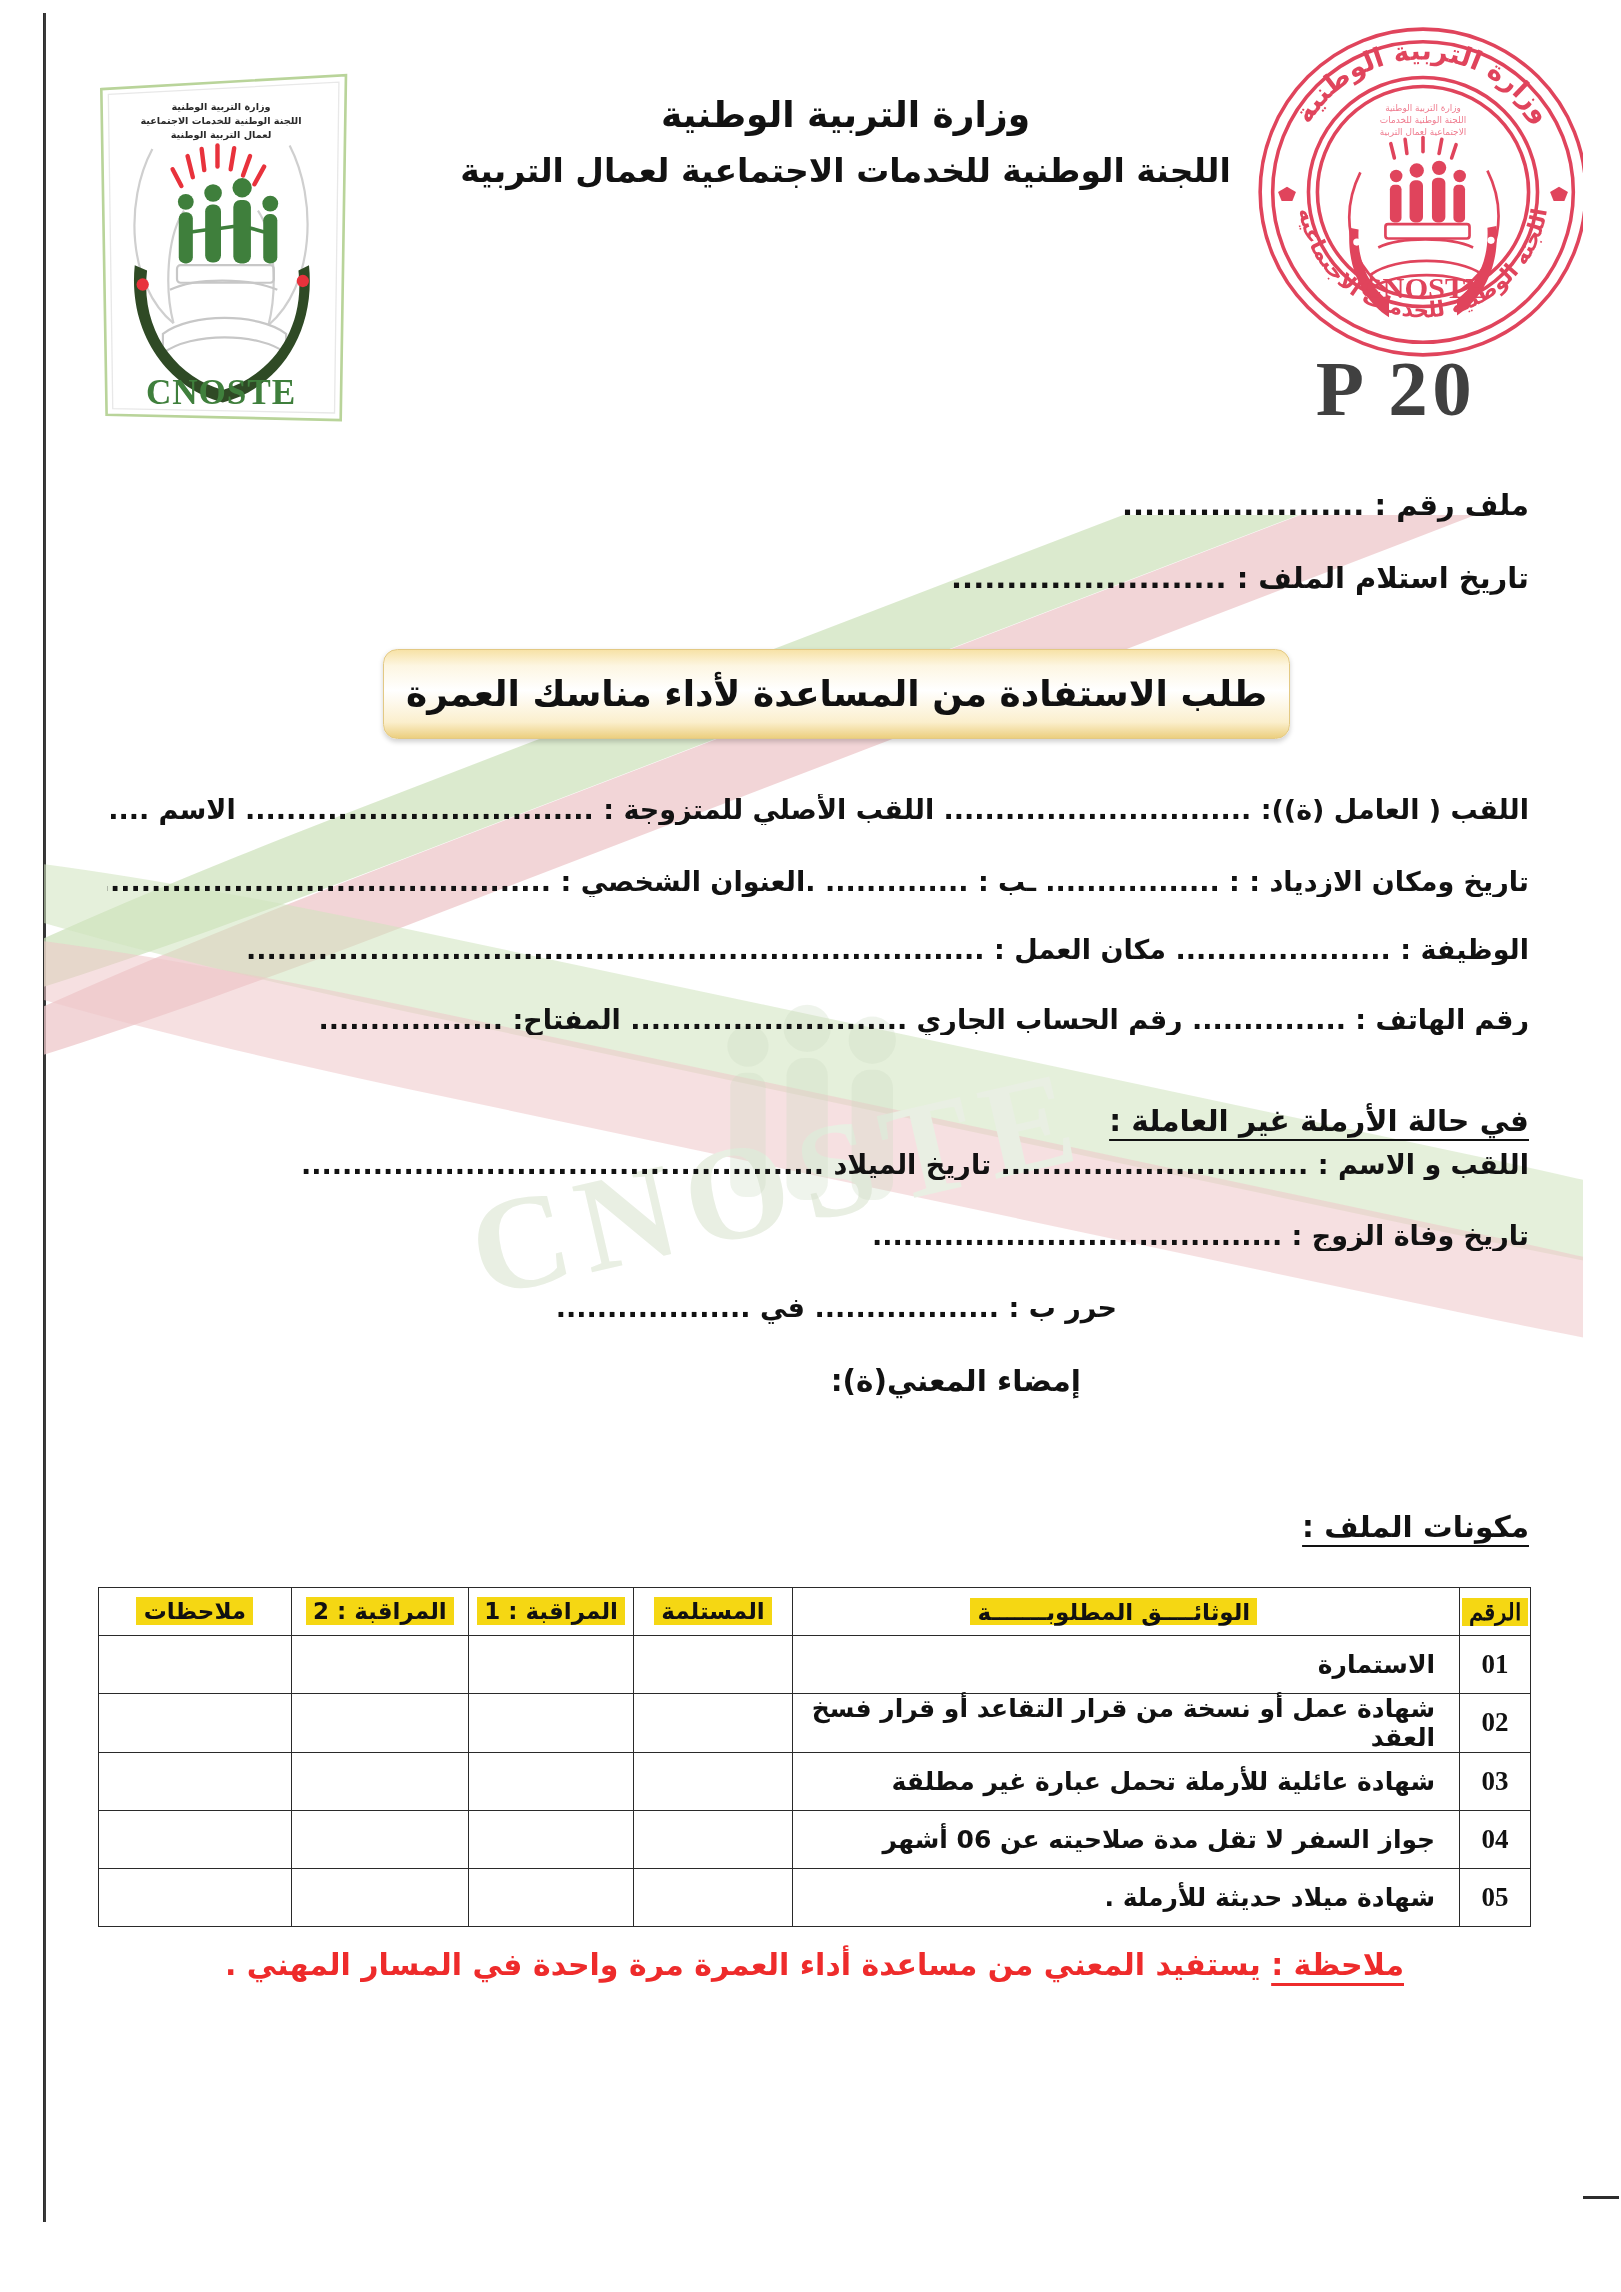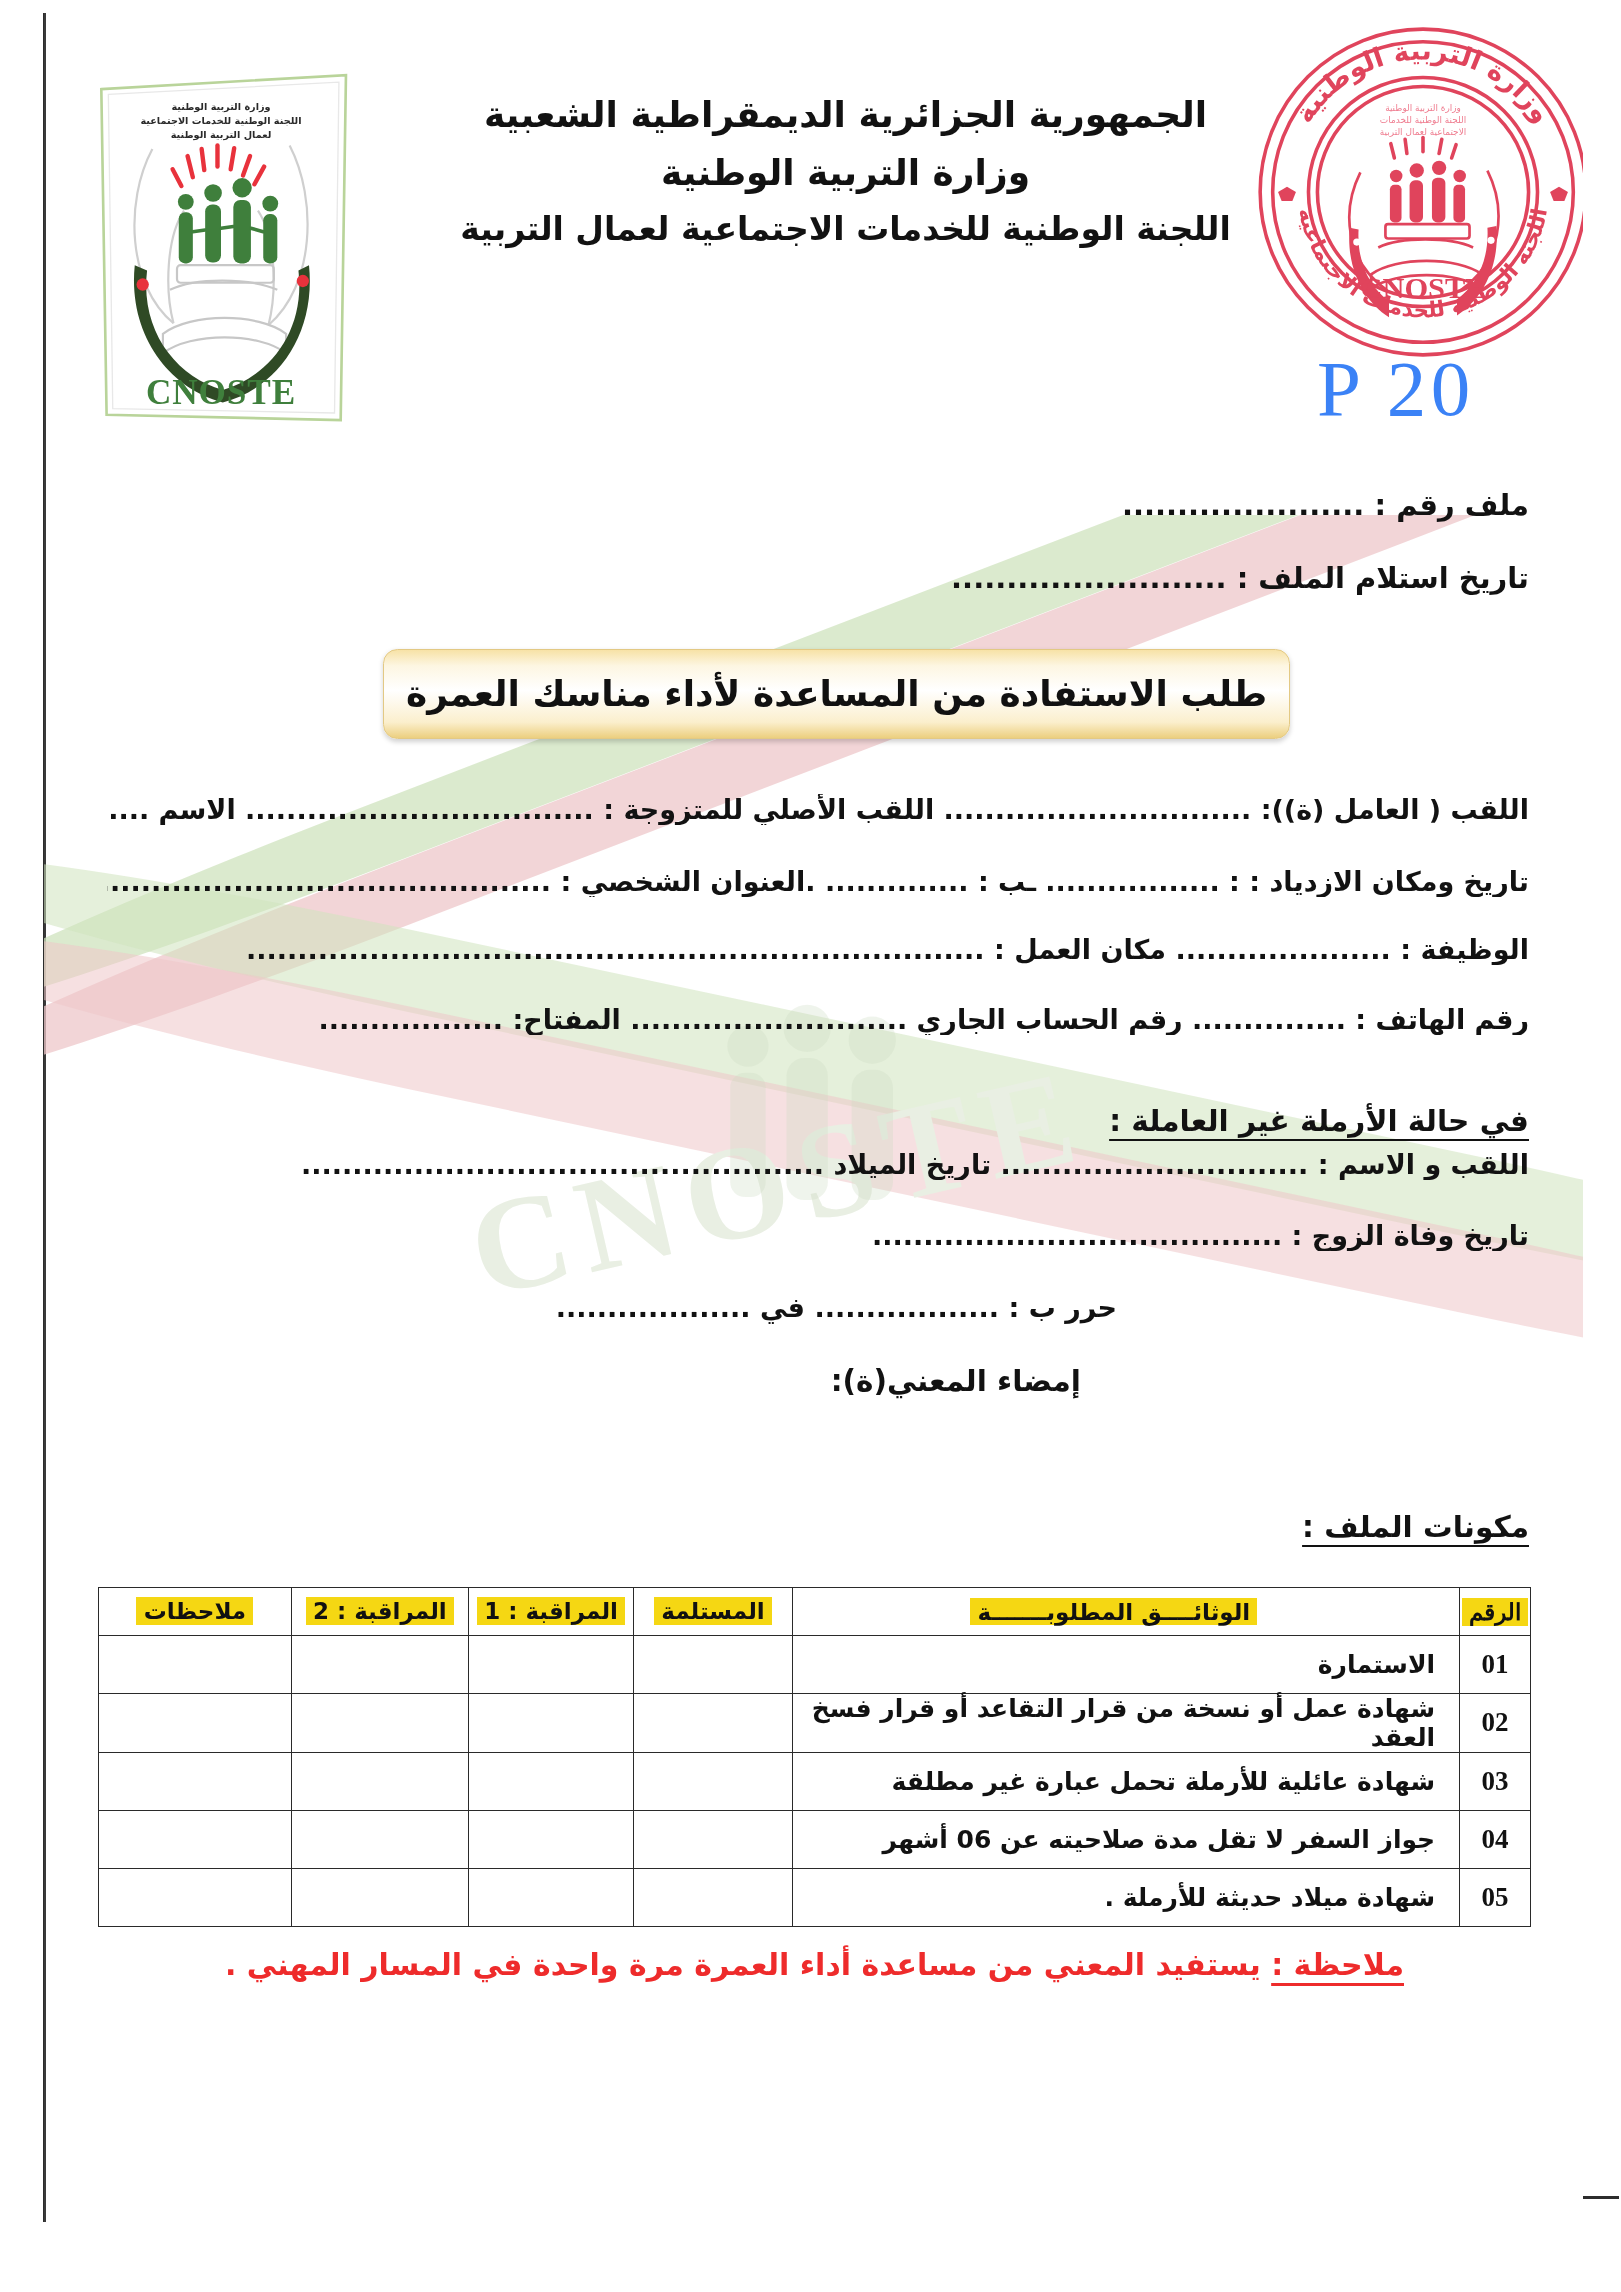--- a/index.html
+++ b/index.html
@@ -41,22 +41,22 @@
   #logo{position:absolute;left:45px;top:56px;width:264px;height:358px;}
   #hdr-text{
     position:absolute;left:349px;top:73px;width:905px;text-align:center;
     font-weight:bold;line-height:1.62;font-size:36px;letter-spacing:0px;
   }
   #hdr-text .l3{font-size:33px;}
   #stamp{position:absolute;left:1209px;top:9px;width:340px;height:340px;}
 
   #p20{
     position:absolute;left:1164px;top:331px;width:376px;text-align:center;
-    font-family:"Liberation Serif",serif;font-size:79px;font-weight:normal;
-    letter-spacing:4.5px;color:#3b82f6;
+    font-family:"Liberation Serif",serif;font-size:79px;font-weight:bold;
+    letter-spacing:4.5px;color:#404040;
   }
 
   .topfield{
     position:absolute;right:54px;font-size:29px;font-weight:bold;
     white-space:nowrap;direction:rtl;
   }
   #tf1{top:475px;}
   #tf2{top:548px;}
   .dots{font-weight:bold;letter-spacing:-0.9px;}
 
@@ -191,21 +191,20 @@
       <path d="M52,222 C44,300 90,362 152,378 C214,362 258,300 250,222
                L238,228 C246,296 206,348 152,364 C98,348 58,296 66,228 Z" fill="#2f4a25"></path>
 
       <circle cx="61" cy="244" r="7" fill="#e8323c"></circle>
       <circle cx="243" cy="240" r="7" fill="#e8323c"></circle>
       <text x="150" y="380" text-anchor="middle" font-family="Liberation Serif" font-size="40" font-weight="bold" fill="#3f7f3c" letter-spacing="1">CNOSTE</text>
     </svg>
   </div>
 
   <div id="hdr-text">
-    <div class="l1">الجمهورية الجزائرية الديمقراطية الشعبية</div>
     <div class="l2">وزارة التربية الوطنية</div>
     <div class="l3">اللجنة الوطنية للخدمات الاجتماعية لعمال التربية</div>
   </div>
 
   <div id="stamp">
     <svg viewBox="0 0 380 380" width="340" height="340">
       <g fill="none" stroke="#e0445c" stroke-width="4">
         <circle cx="190" cy="190" r="182"></circle>
         <circle cx="190" cy="190" r="168"></circle>
         <circle cx="190" cy="190" r="128"></circle>

